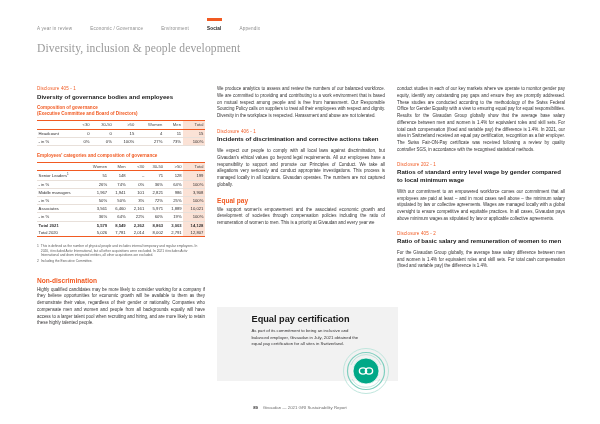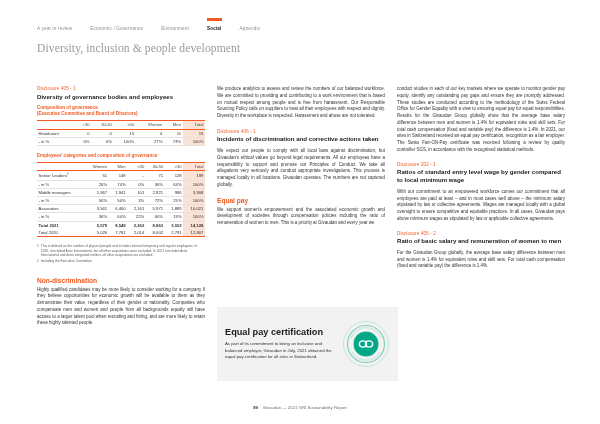--- a/index.html
+++ b/index.html
@@ -150,20 +150,21 @@
 
   
   .cert-box {
     position: absolute;
     left: 217px; top: 307px;
     width: 181px; height: 74px;
     background: #f2f2f2;
     display: flex;
     align-items: center;
     padding: 7px 8px;
+    flex-direction: column;
   }
   .cert-left { width: 112px; }
   .cert-title {
     font-size: 9.2px;
     font-weight: bold;
     color: #1a1a1a;
     line-height: 1.1;
     margin-bottom: 4px;
   }
   .cert-body {

